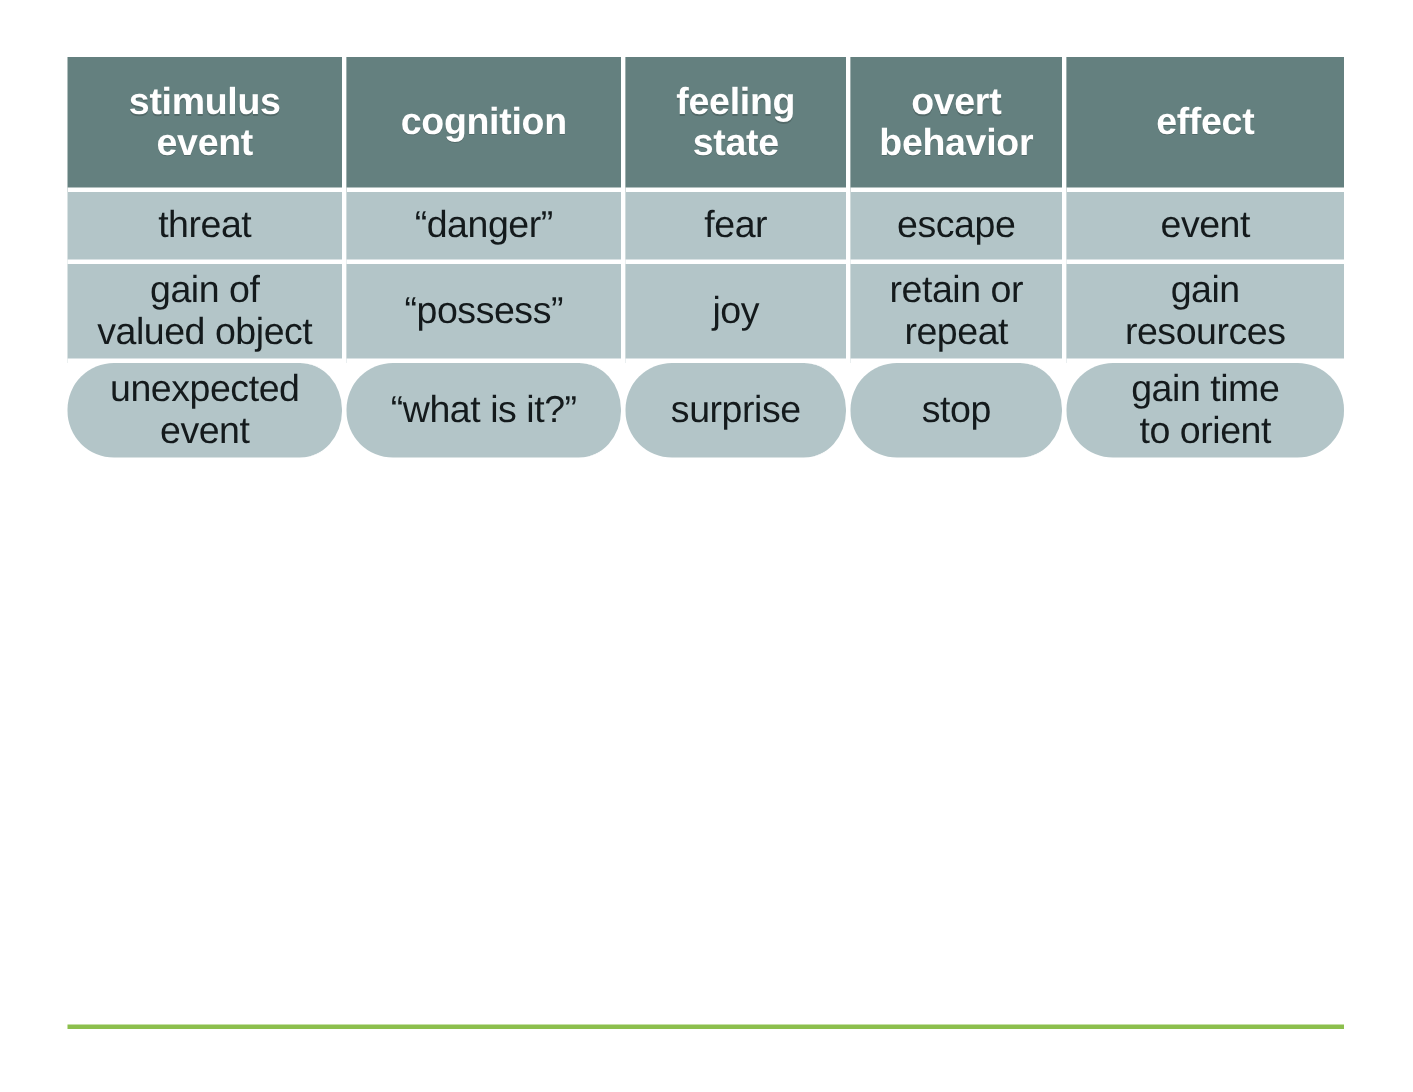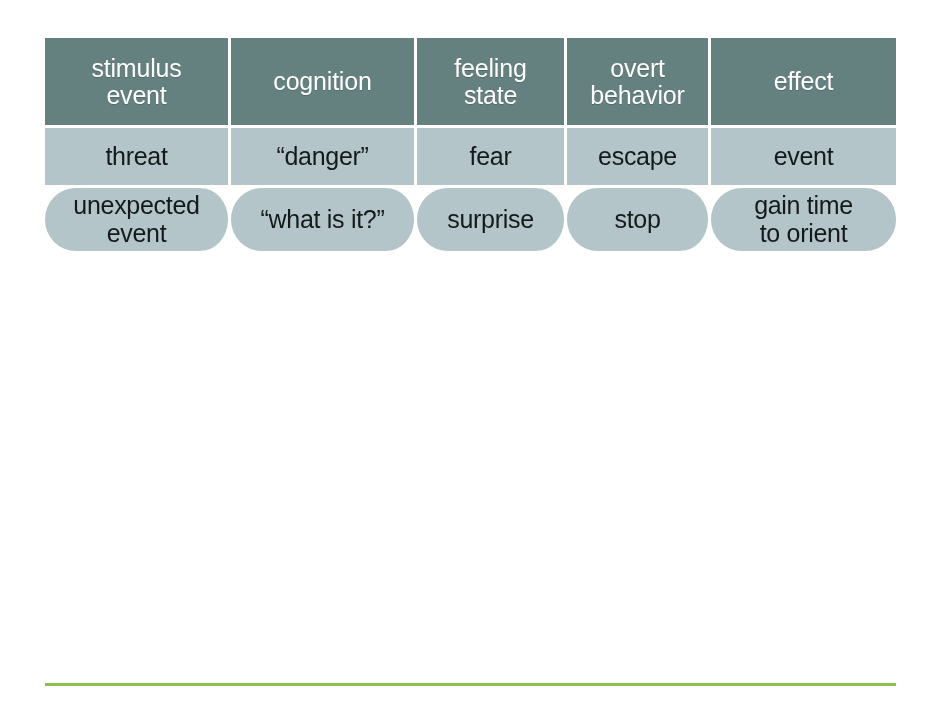--- a/index.html
+++ b/index.html
@@ -38,21 +38,21 @@
   #emotion-table col.c0 { width: 186px; }
   #emotion-table col.c1 { width: 186px; }
   #emotion-table col.c2 { width: 150px; }
   #emotion-table col.c3 { width: 144px; }
   #emotion-table col.c4 { width: 185px; }
 
   #emotion-table th {
     background: #64807f;
     color: #ffffff;
     font-size: 25px;
-    font-weight: normal;
+    font-weight: bold;
     line-height: 1.08;
     text-align: center;
     vertical-align: middle;
     height: 79px;
     padding: 4px 16px;
     border-right: 3px solid #ffffff;
     border-bottom: 3px solid #ffffff;
     letter-spacing: -0.2px;
     text-shadow: 0 1px 0 rgba(0,0,0,0.18);
   }
@@ -67,21 +67,21 @@
     text-align: center;
     vertical-align: middle;
     padding: 4px 5px;
     border-right: 3px solid #ffffff;
     border-bottom: 3px solid #ffffff;
     letter-spacing: -0.3px;
   }
   #emotion-table td:last-child { border-right: none; }
   #emotion-table tr:last-child td { border-bottom: none; border-radius: 31px; }
 
-  #emotion-table tbody tr { height: 60px; }
+  #emotion-table tbody tr { height: 48px; }
 
   .cell-text {
     display: block;
     white-space: pre-line;
   }
 
   #bottom-rule {
     position: absolute;
     left: 45px;
     top: 683px;
@@ -139,20 +139,40 @@
           </td>
         <td>
             <span class="cell-text">escape</span>
           </td>
         <td>
             <span class="cell-text">event</span>
           </td>
       </tr>
 
 
+      <tr>
+        <td>
+            <span class="cell-text">gain of
+valued object</span>
+          </td>
+        <td>
+            <span class="cell-text">“possess”</span>
+          </td>
+        <td>
+            <span class="cell-text">joy</span>
+          </td>
+        <td>
+            <span class="cell-text">retain or
+repeat</span>
+          </td>
+        <td>
+            <span class="cell-text">gain
+resources</span>
+          </td>
+      </tr>
 
 
 
 
 
       <tr>
         <td>
             <span class="cell-text">unexpected
 event</span>
           </td>

